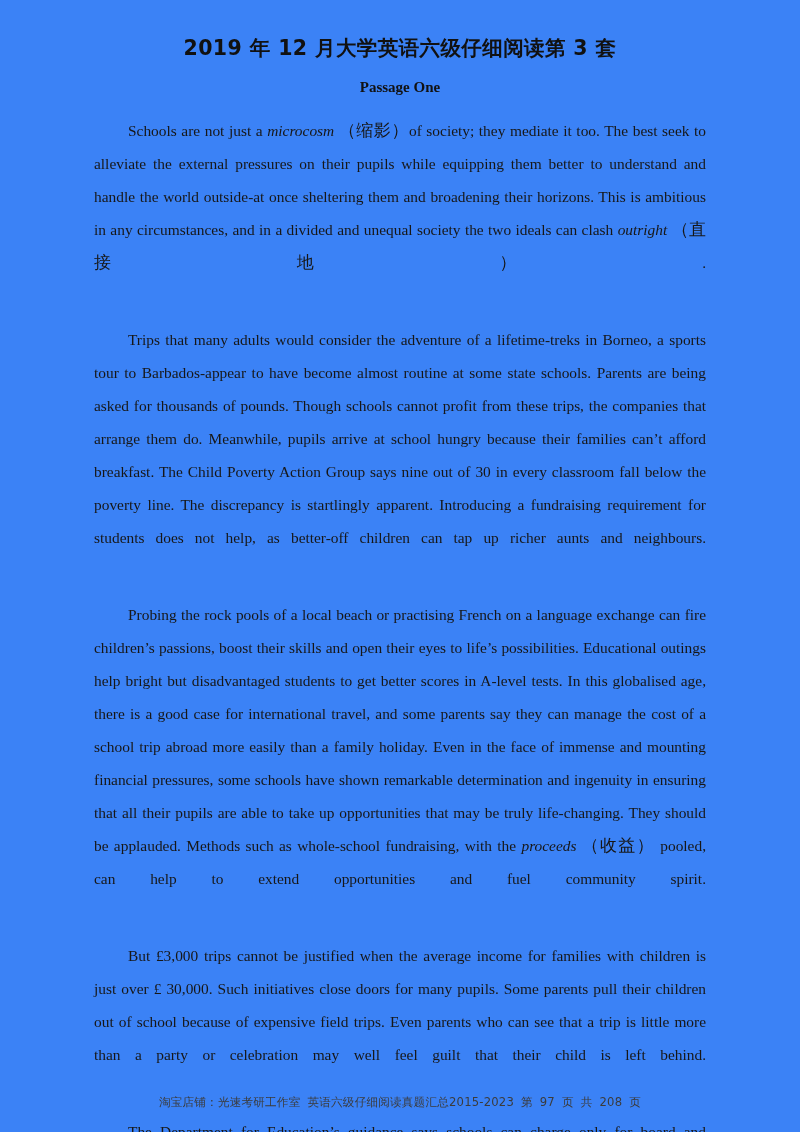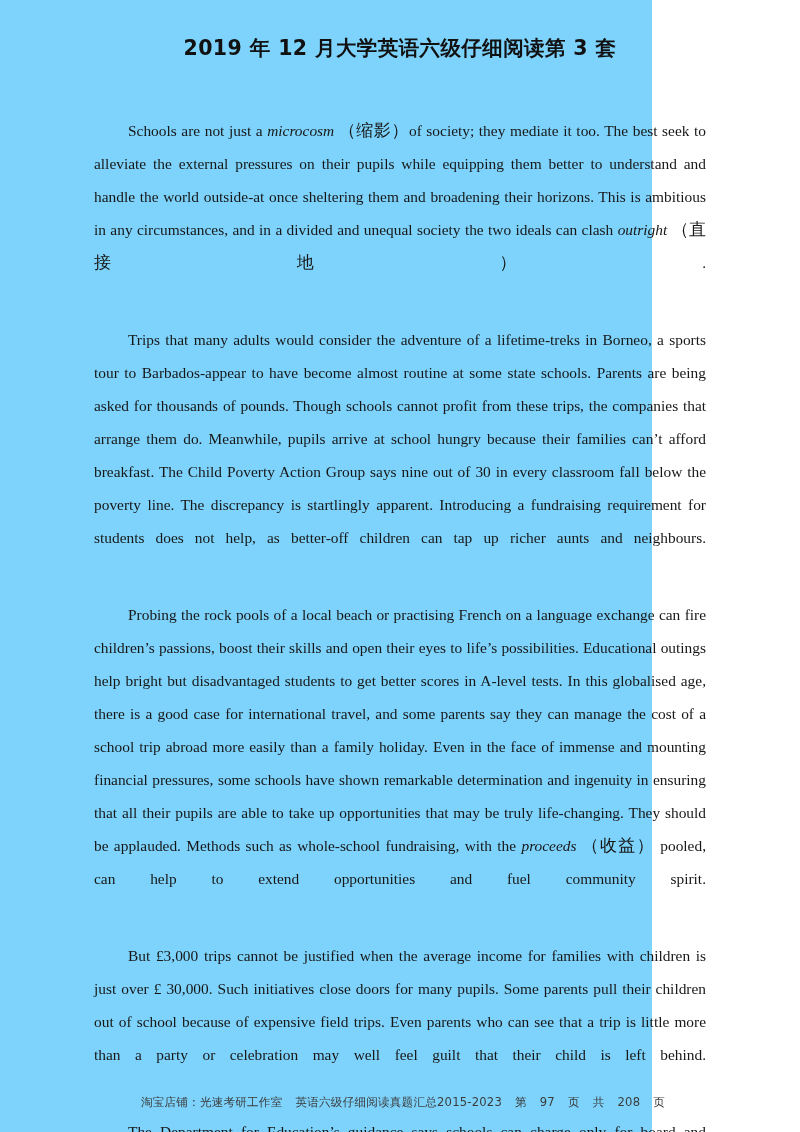--- a/index.html
+++ b/index.html
@@ -14,23 +14,23 @@
     position: relative;
     overflow: hidden;
     font-family: "Liberation Serif", "DejaVu Serif", serif;
     color: #1a1a1a;
     -webkit-font-smoothing: antialiased;
   }
 
   .page {
     position: absolute;
     top: 0; left: 0;
-    width: 652px;
+    width: 800px;
     height: 1132px;
-    background: #7dd3fc;
+    background: #3b82f6;
     box-sizing: border-box;
   }
 
   
   .doc-title {
     position: absolute;
     top: 34px;
     left: 0;
     width: 800px;
     text-align: center;
@@ -96,30 +96,31 @@
     position: absolute;
     bottom: 22px;
     left: 0;
     width: 800px;
     text-align: center;
     font-size: 11.6px;
     color: #3b3b3b;
     font-family: "DejaVu Sans", "Liberation Sans", sans-serif;
     letter-spacing: 0.2px;
   }
-  .footer .seg { white-space: nowrap; margin-left: 6px; }
+  .footer .seg { white-space: nowrap; }
   .footer .gap { display: inline-block; width: 7px; }
 </style>
 </head>
 <body>
 
 <div class="page">
 
   <div class="doc-title cn-title">2019 年 12 月大学英语六级仔细阅读第 3 套</div>
 
+  <div class="passage-title">Passage One</div>
 
   <div class="body-col">
     <p class="para">Schools are not just a <span class="it">microcosm</span> <span class="cn">（缩影）</span>of society; they mediate it too. The best seek to alleviate the external pressures on their pupils while equipping them better to understand and handle the world outside-at once sheltering them and broadening their horizons. This is ambitious in any circumstances, and in a divided and unequal society the two ideals can clash <span class="it">outright</span> <span class="cn">（直接地）</span>.</p>
     <p class="para">Trips that many adults would consider the adventure of a lifetime-treks in Borneo, a sports tour to Barbados-appear to have become almost routine at some state schools. Parents are being asked for thousands of pounds. Though schools cannot profit from these trips, the companies that arrange them do. Meanwhile, pupils arrive at school hungry because their families can’t afford breakfast. The Child Poverty Action Group says nine out of 30 in every classroom fall below the poverty line. The discrepancy is startlingly apparent. Introducing a fundraising requirement for students does not help, as better-off children can tap up richer aunts and neighbours.</p>
     <p class="para">Probing the rock pools of a local beach or practising French on a language exchange can fire children’s passions, boost their skills and open their eyes to life’s possibilities. Educational outings help bright but disadvantaged students to get better scores in A-level tests. In this globalised age, there is a good case for international travel, and some parents say they can manage the cost of a school trip abroad more easily than a family holiday. Even in the face of immense and mounting financial pressures, some schools have shown remarkable determination and ingenuity in ensuring that all their pupils are able to take up opportunities that may be truly life-changing. They should be applauded. Methods such as whole-school fundraising, with the <span class="it">proceeds</span> <span class="cn">（收益）</span> pooled, can help to extend opportunities and fuel community spirit.</p>
     <p class="para">But £3,000 trips cannot be justified when the average income for families with children is just over £ 30,000. Such initiatives close doors for many pupils. Some parents pull their children out of school because of expensive field trips. Even parents who can see that a trip is little more than a party or celebration may well feel guilt that their child is left behind.</p>
     <p class="para">The Department for Education’s guidance says schools can charge only for board and</p>
   </div>
 
   <div class="footer">

